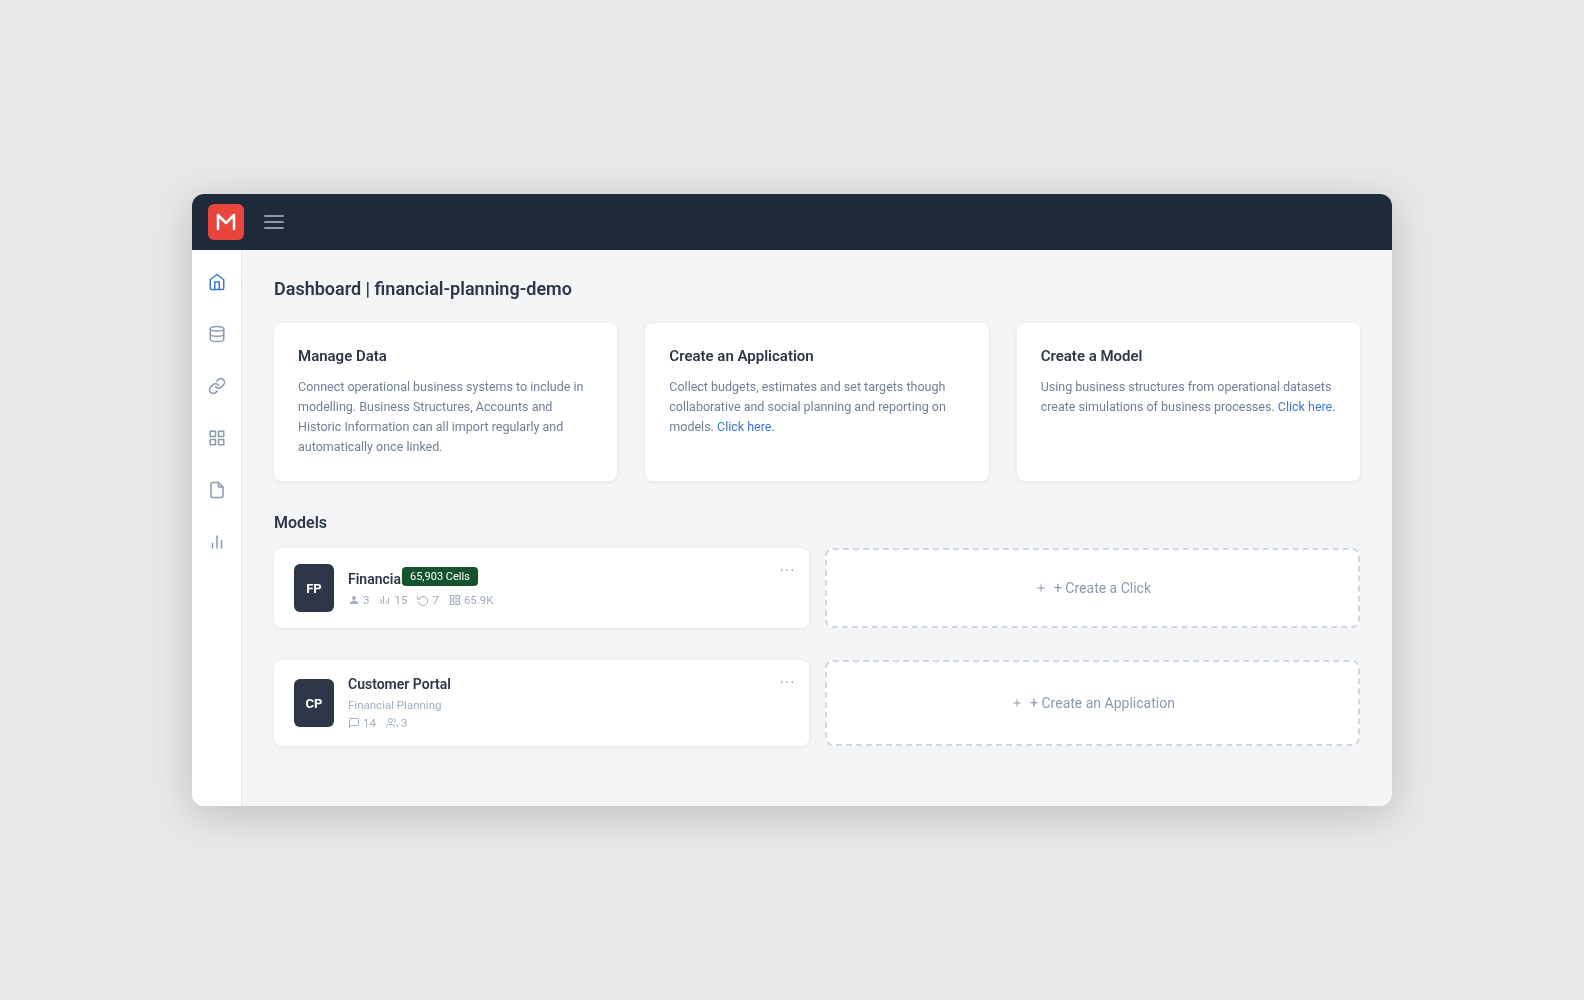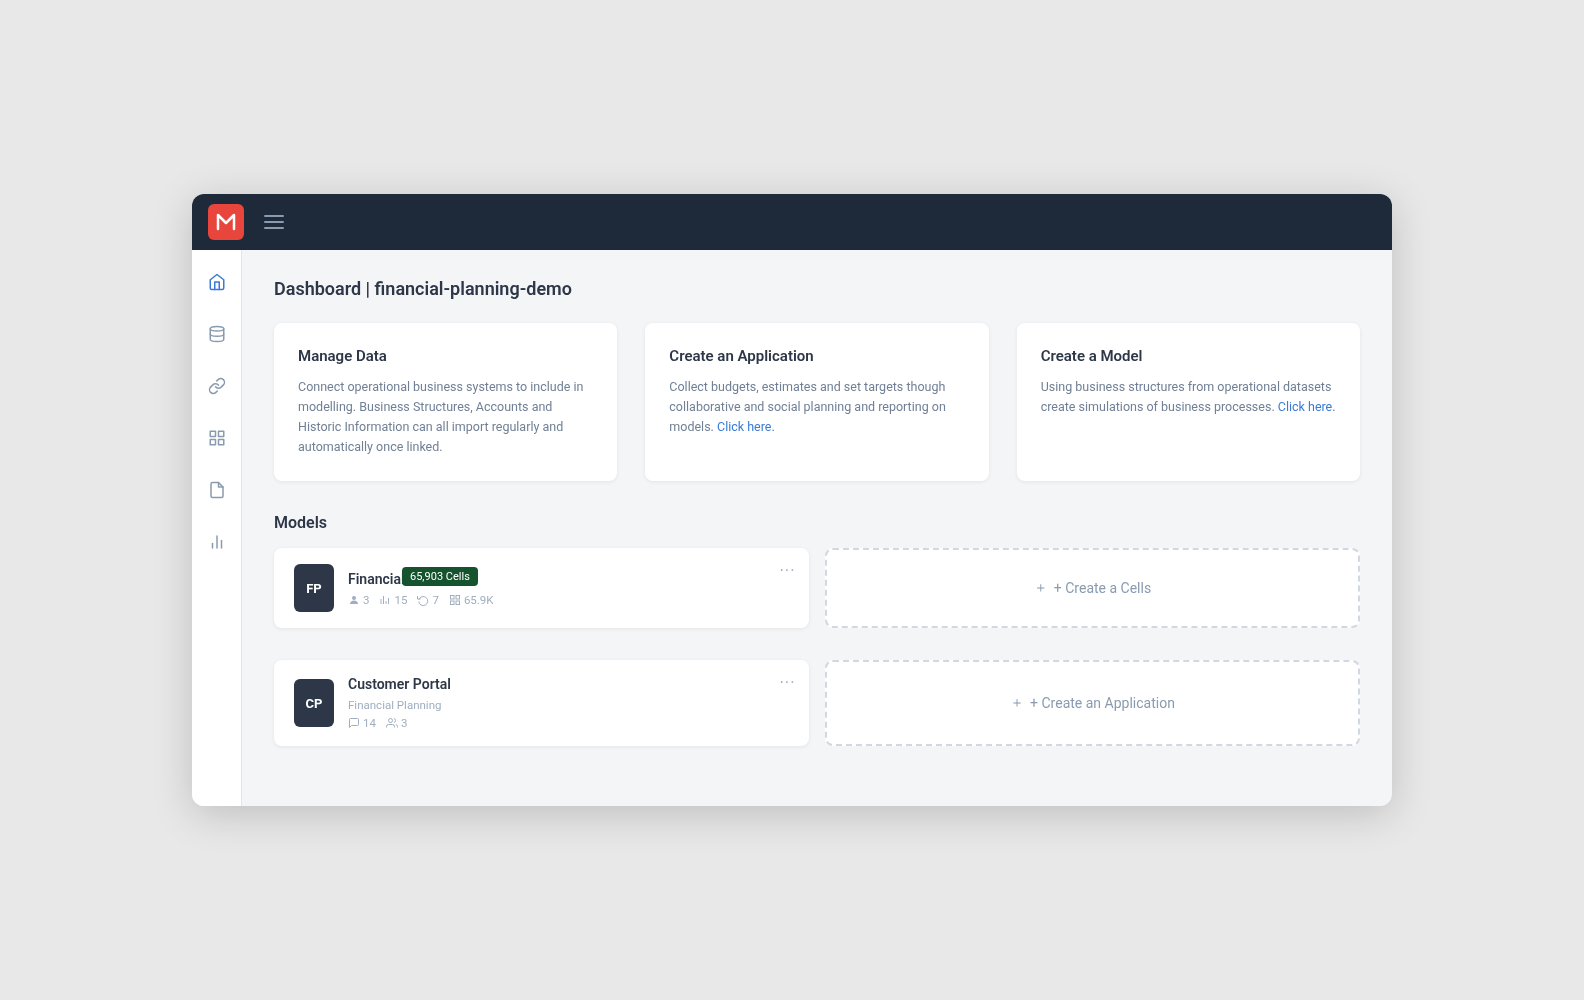--- a/index.html
+++ b/index.html
@@ -381,21 +381,21 @@
                   </svg>
                 65.9K
               </span>
             </div>
           </div>
           <button class="item-more">···</button>
         </div>
 
         <div class="create-card">
           <span>＋</span>
-          <span>+ Create a Cells</span>
+          <span>+ Create a Click</span>
         </div>
       </div>
 
       <div class="items-grid">
 
         <div class="item-card">
           <div class="item-avatar">CP</div>
           <div class="item-info">
             <div class="item-name">Customer Portal</div>
             <div class="app-item-sub">Financial Planning</div>

